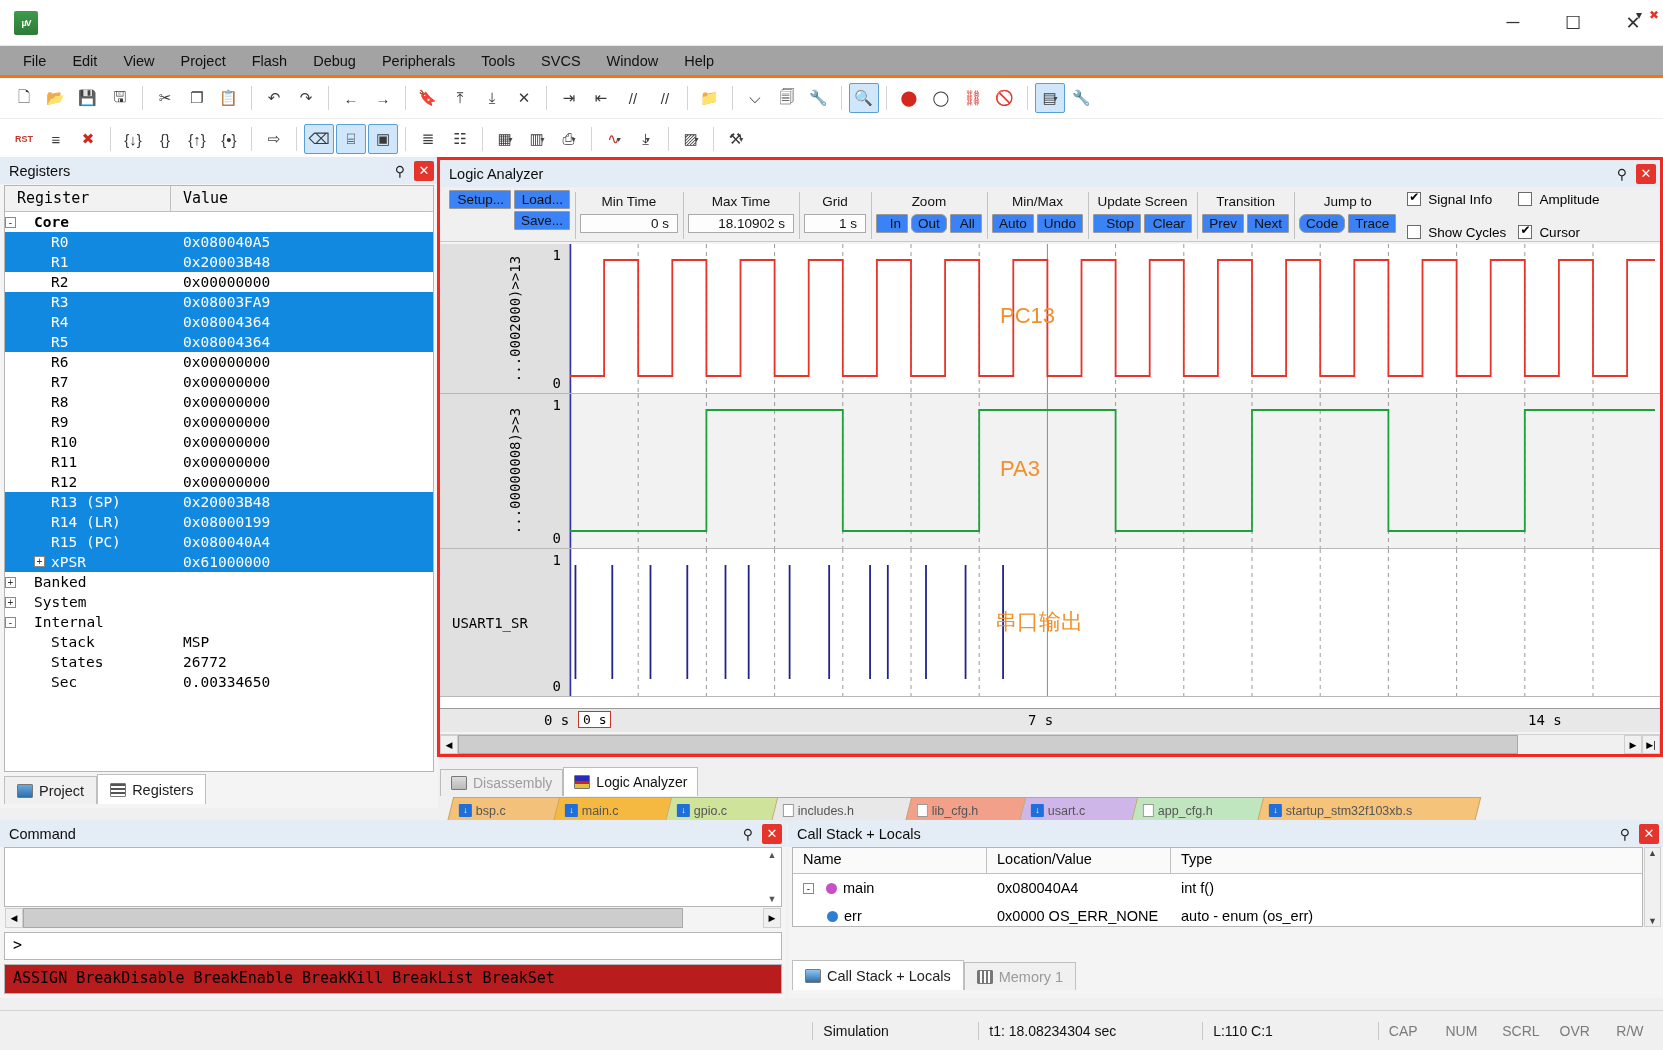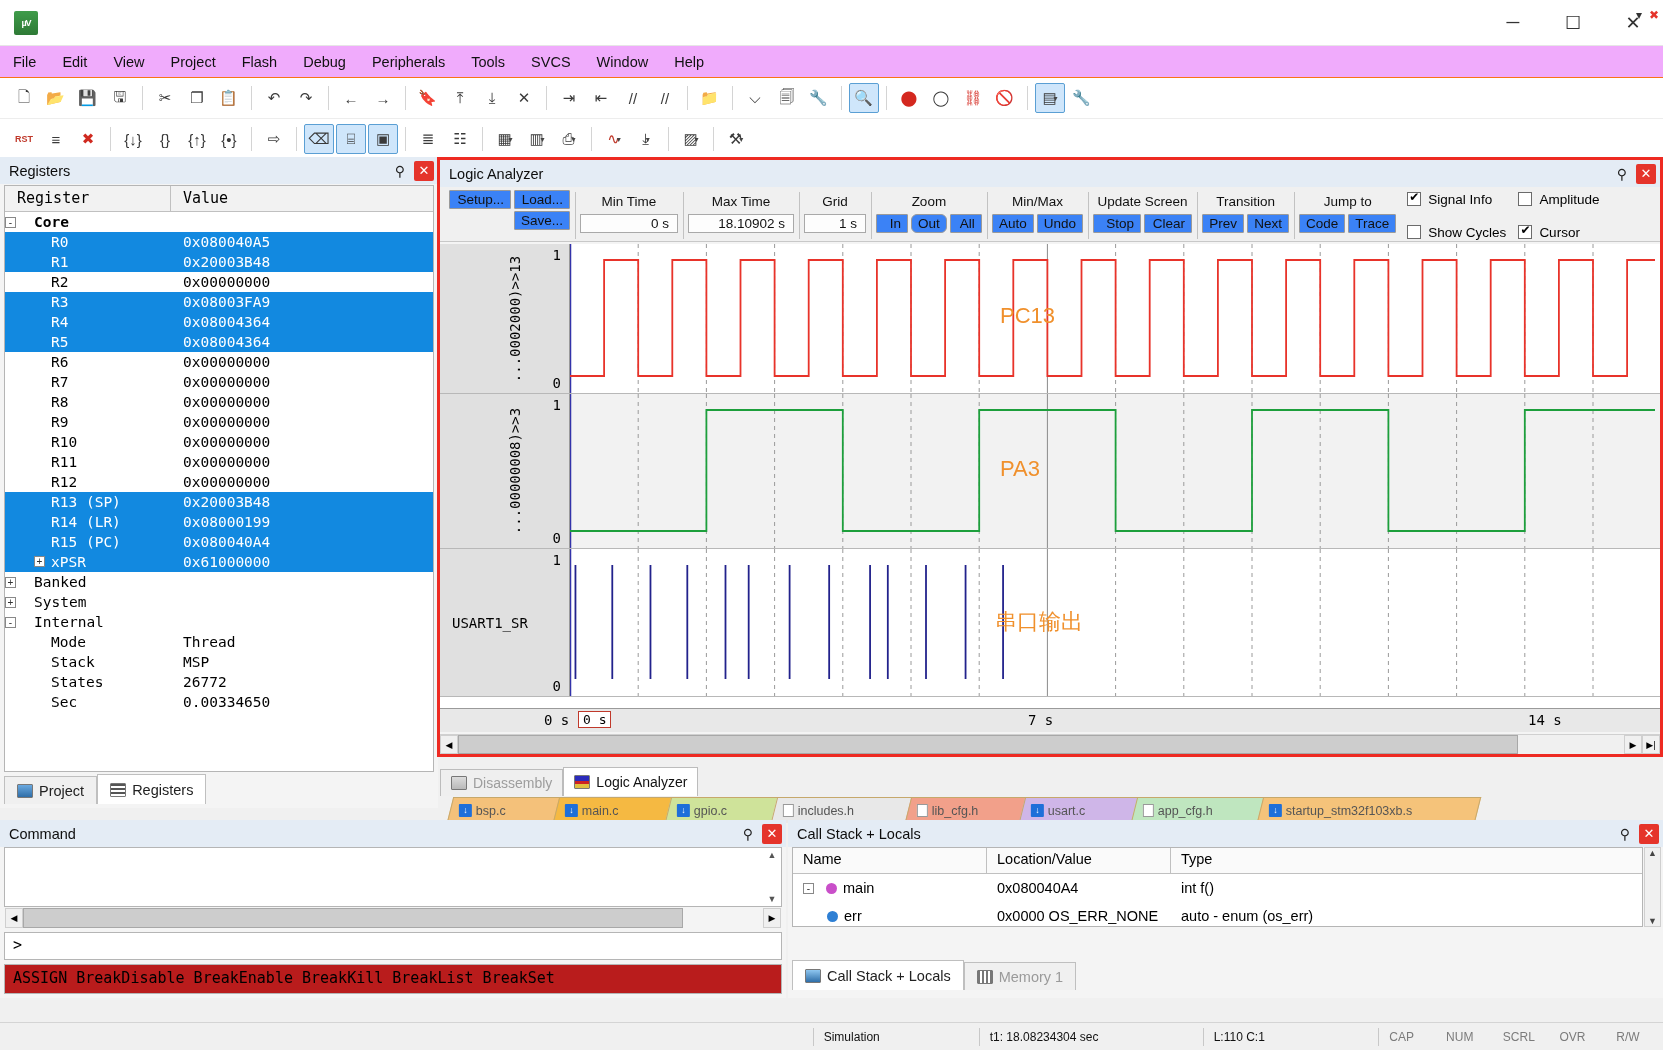--- a/index.html
+++ b/index.html
@@ -18,22 +18,22 @@
   #titlebar .app-icon { width:24px; height:24px; margin-left:14px; margin-right:10px;
               background:linear-gradient(#3f9c4a,#2e7a36); border-radius:2px;
               color:#fff; font-size:9px; font-weight:bold; display:flex;
               align-items:center; justify-content:center; letter-spacing:-1px;}
   #titlebar .title { font-size:17px; color:#111; }
   #titlebar .wbtns { margin-left:auto; display:flex; height:46px; }
   #titlebar .wbtn { width:60px; height:46px; display:flex; align-items:center;
               justify-content:center; font-size:18px; color:#333; }
 
   
-  #menubar { height:32px; background:#f0abfc; display:flex; align-items:center;
-             padding-left:0; border-bottom:1px solid #f97316;}
+  #menubar { height:32px; background:#a3a3a3; display:flex; align-items:center;
+             padding-left:10px; border-bottom:3px solid #f97316;}
   #menubar .mi { padding:5px 13px; font-size:14.5px; color:#111; }
 
   
   .toolbar { height:41px; background:#fff; display:flex; align-items:center;
              padding-left:8px; border-bottom:1px solid #ededed; }
   .tbtn { width:30px; height:30px; margin:0 1px; display:flex; align-items:center;
           justify-content:center; border:1px solid transparent; border-radius:2px;
           font-size:15px; color:#3a3a3a; position:relative;}
   .tbtn.on { background:#cfe6fb; border:1px solid #5a9fd4; }
   .tsep { width:1px; height:24px; background:#d4d4d4; margin:0 6px; }
@@ -182,23 +182,23 @@
             background:#fafafa; }
   #cscols div { font-size:14.5px; padding:3px 0 0 10px; }
   .csrow { height:28px; display:flex; align-items:center; font-size:14.5px; }
   .csrow .c { padding-left:10px; }
   #csvscroll { position:absolute; right:2px; top:27px; width:17px; height:80px;
             background:#f0f0f0; border:1px solid #cfcfcf; }
   #cstabs { position:absolute; left:4px; bottom:8px; display:flex;
             align-items:flex-end; }
 
   
-  #statusbar { position:absolute; left:0; bottom:0; width:1663px; height:28px;
+  #statusbar { position:absolute; left:0; bottom:0; width:1663px; height:40px;
                background:#f0f0f0; border-top:1px solid #d4d4d4; display:flex;
-               align-items:center; font-size:12px; color:#111; }
+               align-items:center; font-size:14px; color:#111; }
   #statusbar .cell { padding:0 10px; }
   #statusbar .sep { width:1px; height:18px; background:#c8c8c8; }
   .dim { color:#7b7b7b; }
 </style>
 </head>
 <body>
 
 <div id="titlebar">
   <div class="app-icon">µV</div>
   <div class="wbtns">
@@ -391,24 +391,20 @@
           <span class="tg">+</span>
           <span class="mono indent0">System</span>
           <span class="vl mono"></span>
         </div>
         <div class="rrow">
           <span class="tg">-</span>
           <span class="mono indent0">Internal</span>
           <span class="vl mono"></span>
         </div>
         <div class="rrow">
-          <span class="mono indent1">Mode</span>
-          <span class="vl mono">Thread</span>
-        </div>
-        <div class="rrow">
           <span class="mono indent1">Stack</span>
           <span class="vl mono">MSP</span>
         </div>
         <div class="rrow">
           <span class="mono indent1">States</span>
           <span class="vl mono">26772</span>
         </div>
         <div class="rrow">
           <span class="mono indent1">Sec</span>
           <span class="vl mono">0.00334650</span>
@@ -481,21 +477,21 @@
       <div class="lagrp">
         <div class="lalbl">Transition</div>
         <div class="labtnrow">
           <div class="labtn" style="min-width: 42px;">Prev</div>
           <div class="labtn" style="min-width: 42px;">Next</div>
         </div>
       </div>
       <div class="lagrp">
         <div class="lalbl">Jump to</div>
         <div class="labtnrow">
-          <div class="labtn" style="min-width: 44px;">Code</div>
+          <div class="labtn" style="min-width: 44px; border-radius: 7px;">Code</div>
           <div class="labtn" style="min-width: 44px;">Trace</div>
         </div>
       </div>
       <div class="lachecks">
         <div class="lachk">
           <span class="cbx ck"></span>
           <span>Signal Info</span>
         </div>
         <div class="lachk">
           <span class="cbx"></span>

